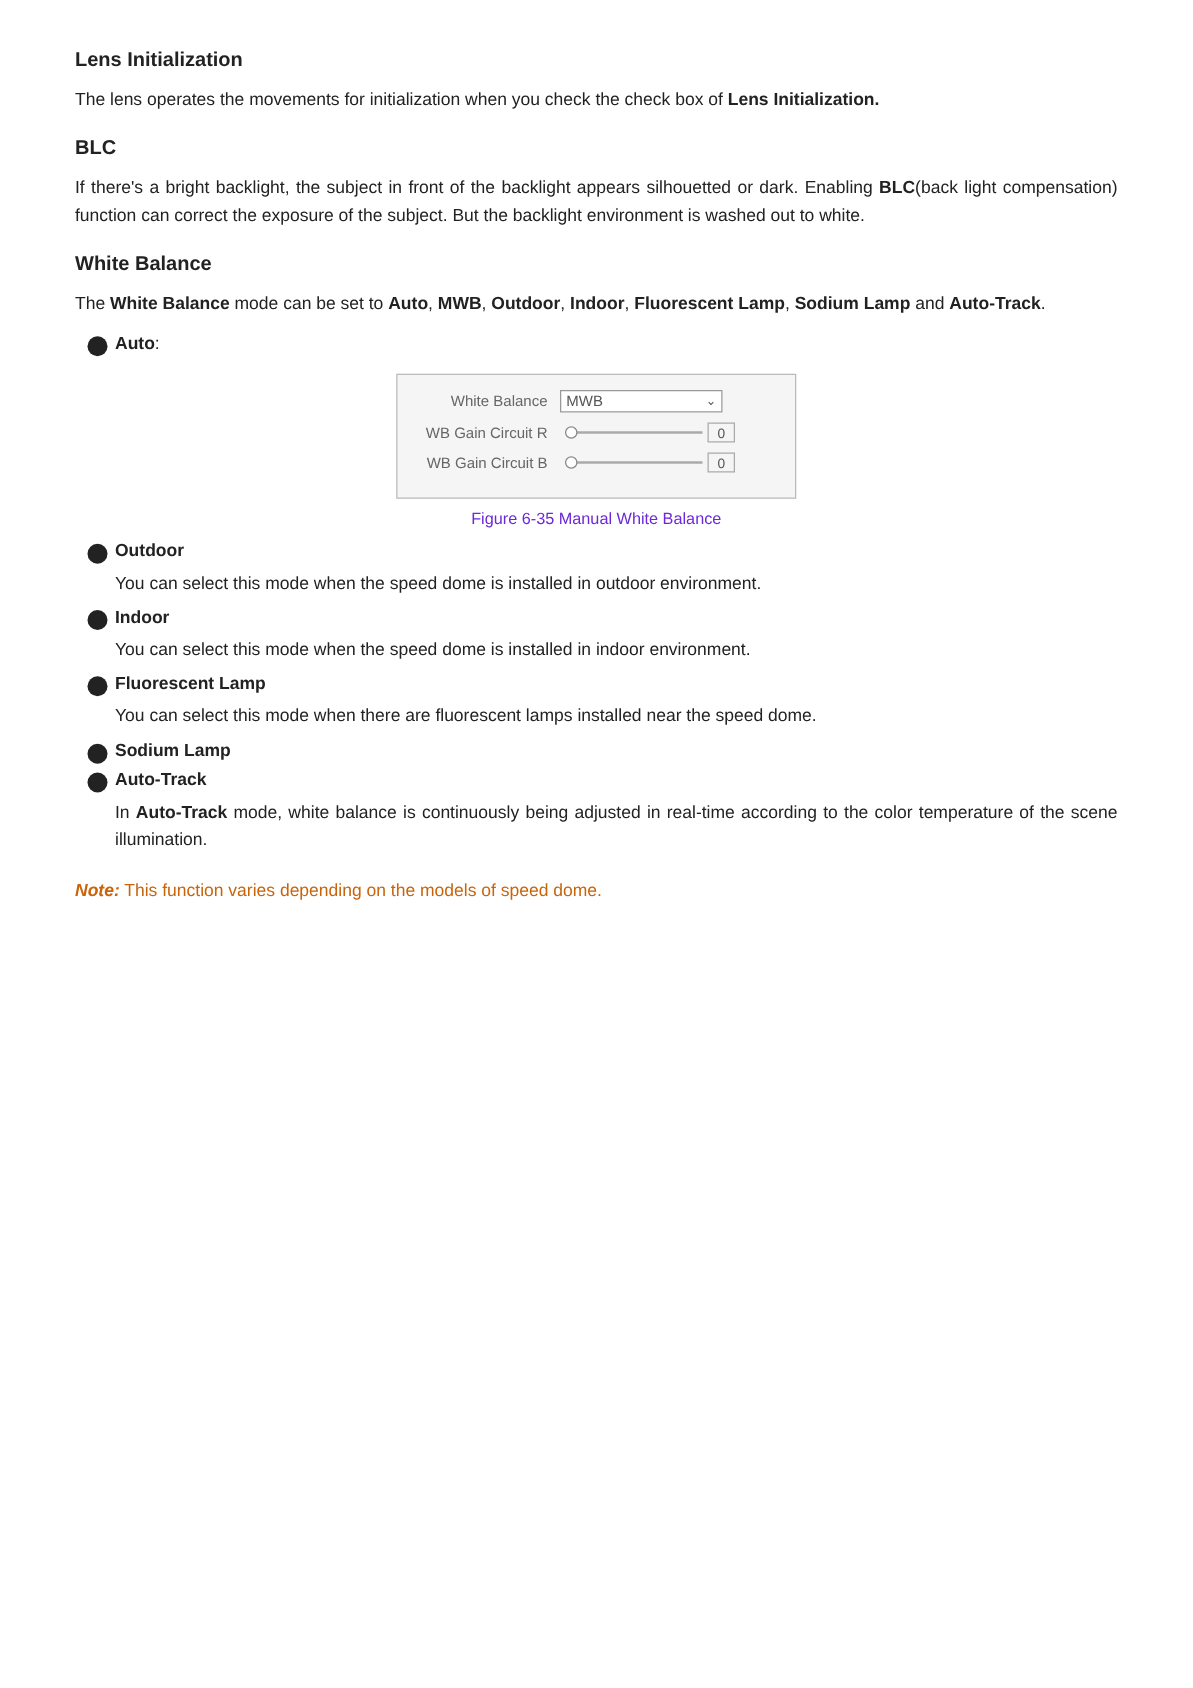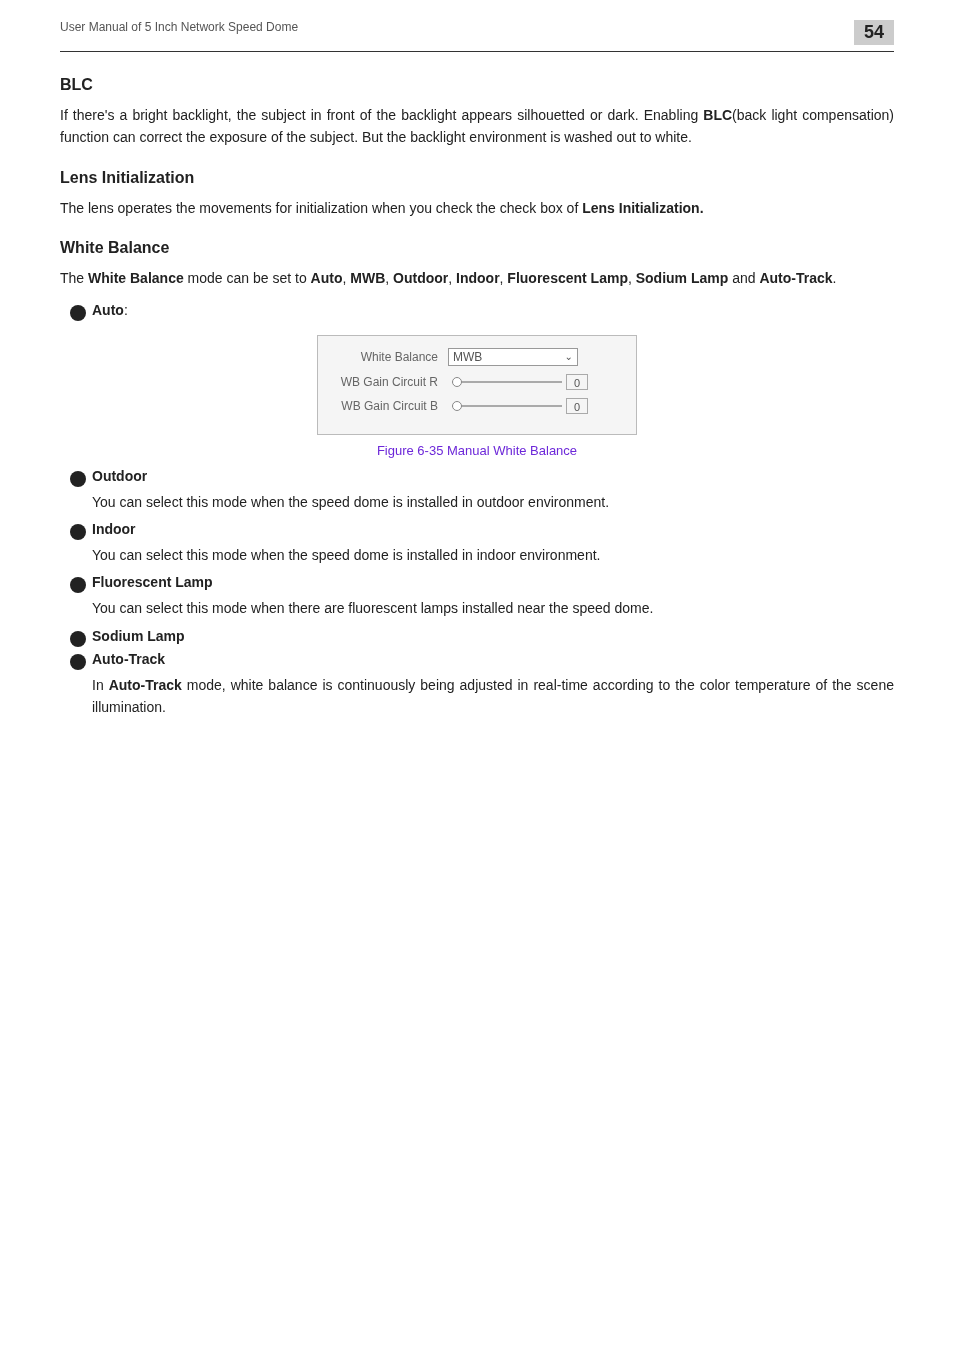--- a/index.html
+++ b/index.html
@@ -168,36 +168,32 @@
     .note-text b {
       font-style: italic;
       font-weight: bold;
     }
   </style>
 </head>
 <body>
 
 <div class="page">
 
-  <div class="header">
-    <span class="header-title">User Manual of 5 Inch Network Speed Dome</span>
-    <span class="header-page">54</span>
+
+  <div class="section-divider">
+    <div class="section-title">Lens Initialization</div>
+    <div class="section-body">
+      <span>The lens operates the movements for initialization when you check the check box of </span><b>Lens Initialization.</b>
+    </div>
   </div>
 
   <div class="section-divider">
     <div class="section-title">BLC</div>
     <div class="section-body">
       <span>If there's a bright backlight, the subject in front of the backlight appears silhouetted or dark. Enabling </span><b>BLC</b><span>(back light compensation) function can correct the exposure of the subject. But the backlight environment is washed out to white.</span>
-    </div>
-  </div>
-
-  <div class="section-divider">
-    <div class="section-title">Lens Initialization</div>
-    <div class="section-body">
-      <span>The lens operates the movements for initialization when you check the check box of </span><b>Lens Initialization.</b>
     </div>
   </div>
 
   <div class="section-divider">
     <div class="section-title">White Balance</div>
     <div class="section-body">
       <span>The </span><b>White Balance</b><span> mode can be set to </span><b>Auto</b><span>, </span><b>MWB</b><span>, </span><b>Outdoor</b><span>, </span><b>Indoor</b><span>, </span><b>Fluorescent Lamp</b><span>, </span><b>Sodium Lamp</b><span> and </span><b>Auto-Track</b><span>.</span>
     </div>
 
     <div class="bullet-item">
@@ -271,15 +267,18 @@
     </div>
 
     <div class="bullet-item">
       <div class="bullet-dot"></div>
       <span class="bullet-label">Auto-Track</span>
     </div>
     <div class="bullet-text">
       In <b>Auto-Track</b> mode, white balance is continuously being adjusted in real-time according to the color temperature of the scene illumination.
     </div>
 
+    <div class="note-text">
+      <b><i>Note:</i></b><span> This function varies depending on the models of speed dome.</span>
+    </div>
   </div>
 
 </div>
 
 </body></html>

